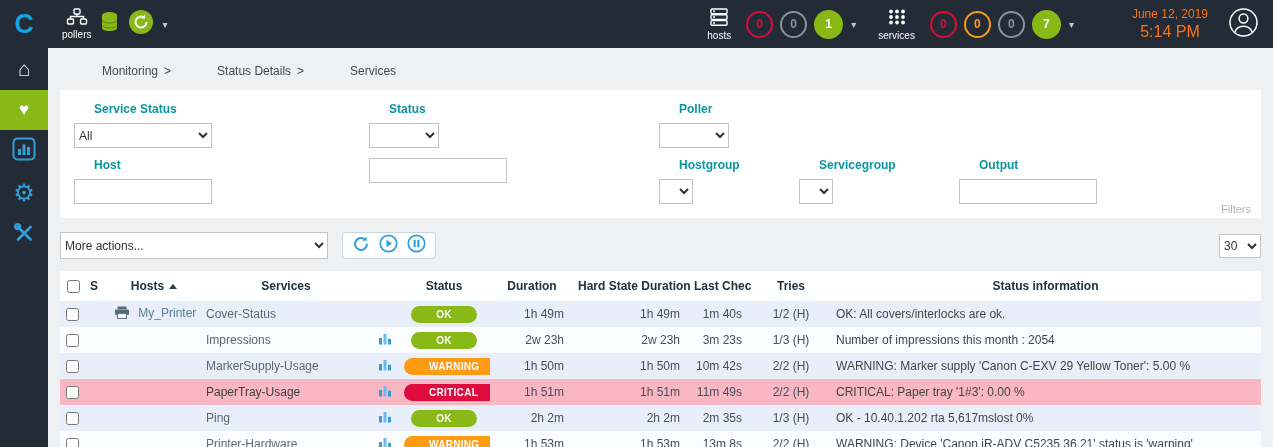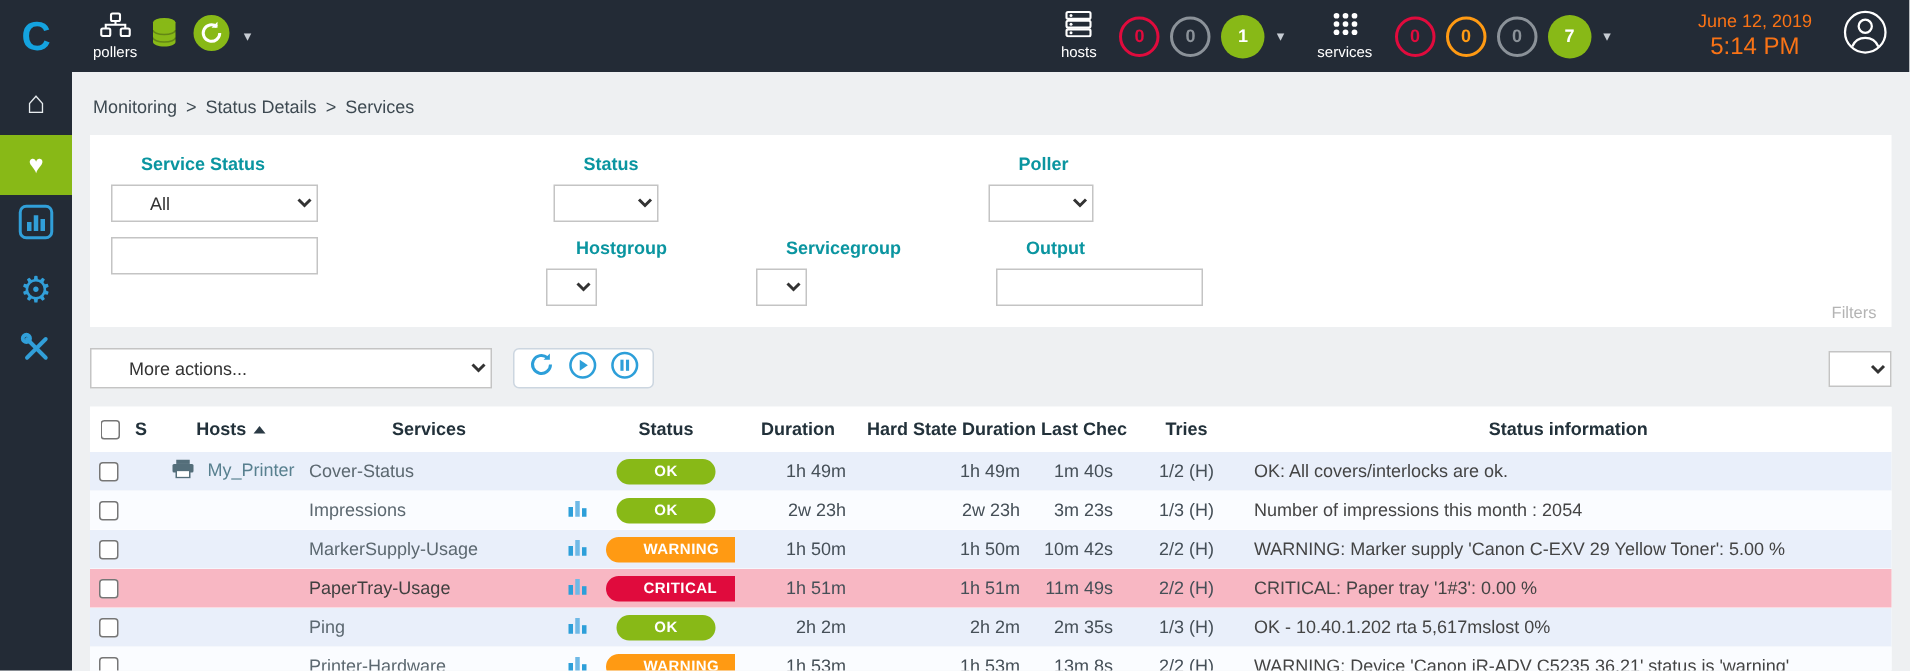--- a/index.html
+++ b/index.html
@@ -42,33 +42,33 @@
   .side-item {
     height:42px; display:flex; align-items:center; justify-content:center;
     cursor:pointer; font-size:20px;
   }
   .side-item.home { color:#e8edf0; font-size:21px; }
   .side-item.active { background:#88b917; color:#fff; font-size:17px; height:40px; }
   .side-item.blue { color:#319fd9; }
   
   .main { margin-left:48px; padding:10px 12px 0 12px; }
   .breadcrumb { font-size:12px; color:#3e4a52; padding:6px 2px 12px 2px; }
-  .breadcrumb a { color:#3e4a52; text-decoration:none; cursor:pointer; }
+  .breadcrumb a { color:#3e4a52; text-decoration:none; cursor:pointer;margin-left:40px; }
   .breadcrumb .sep { margin:0 6px; color:#3e4a52; }
   
   .panel-filters { background:#fff; padding:12px 14px 4px 14px; position:relative; }
   .f-row { display:flex; margin-bottom:10px; }
   .f-col label {
     display:block; font-size:12px; font-weight:bold; color:#0a95a0; margin-bottom:7px;margin-left:20px;
   }
   .f-col { margin-right:0; }
   .w1 { width:295px; } .w2 { width:290px; } .w3 { width:140px; } .w4 { width:160px; }
   select, input[type=text] {
     font-family:"Liberation Sans", sans-serif; font-size:12px; color:#333;
-    border:1px solid #c4c4c4; background:#fff; height:25px;padding-left:21px;
+    border:1px solid #c4c4c4; background:#fff; height:25px;
   }
   .sel-wide { width:138px; }
   .sel-med  { width:70px; }
   .sel-tiny { width:34px; }
   .inp { width:138px; padding:0 6px; }
   .filters-caption {
     position:absolute; right:10px; bottom:3px; font-size:11px; color:#b4b4b4;
   }
   
   .toolbar { display:flex; align-items:center; margin:14px 0 12px 0; }
@@ -273,20 +273,24 @@
       <div class="f-col w2">
         <label>Status</label>
         <select class="sel-med"><option></option></select>
       </div>
       <div class="f-col">
         <label>Poller</label>
         <select class="sel-med"><option></option></select>
       </div>
     </div>
     <div class="f-row">
+      <div class="f-col w1">
+        <label>Host</label>
+        <input type="text" class="inp" style="">
+      </div>
       <div class="f-col w2">
         <input type="text" class="inp" style="">
       </div>
       <div class="f-col w3">
         <label>Hostgroup</label>
         <select class="sel-tiny"><option></option></select>
       </div>
       <div class="f-col w4">
         <label>Servicegroup</label>
         <select class="sel-tiny"><option></option></select>

